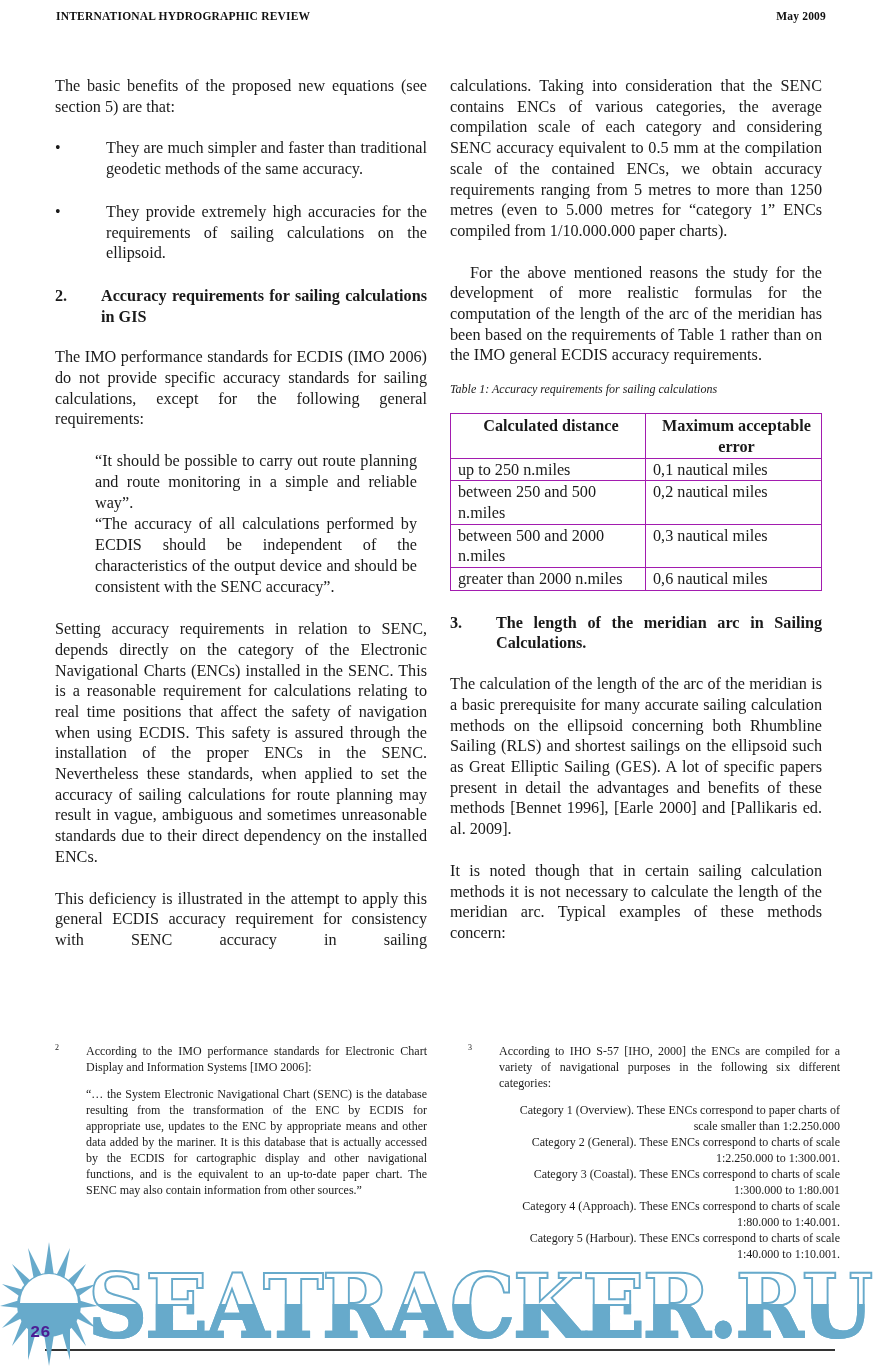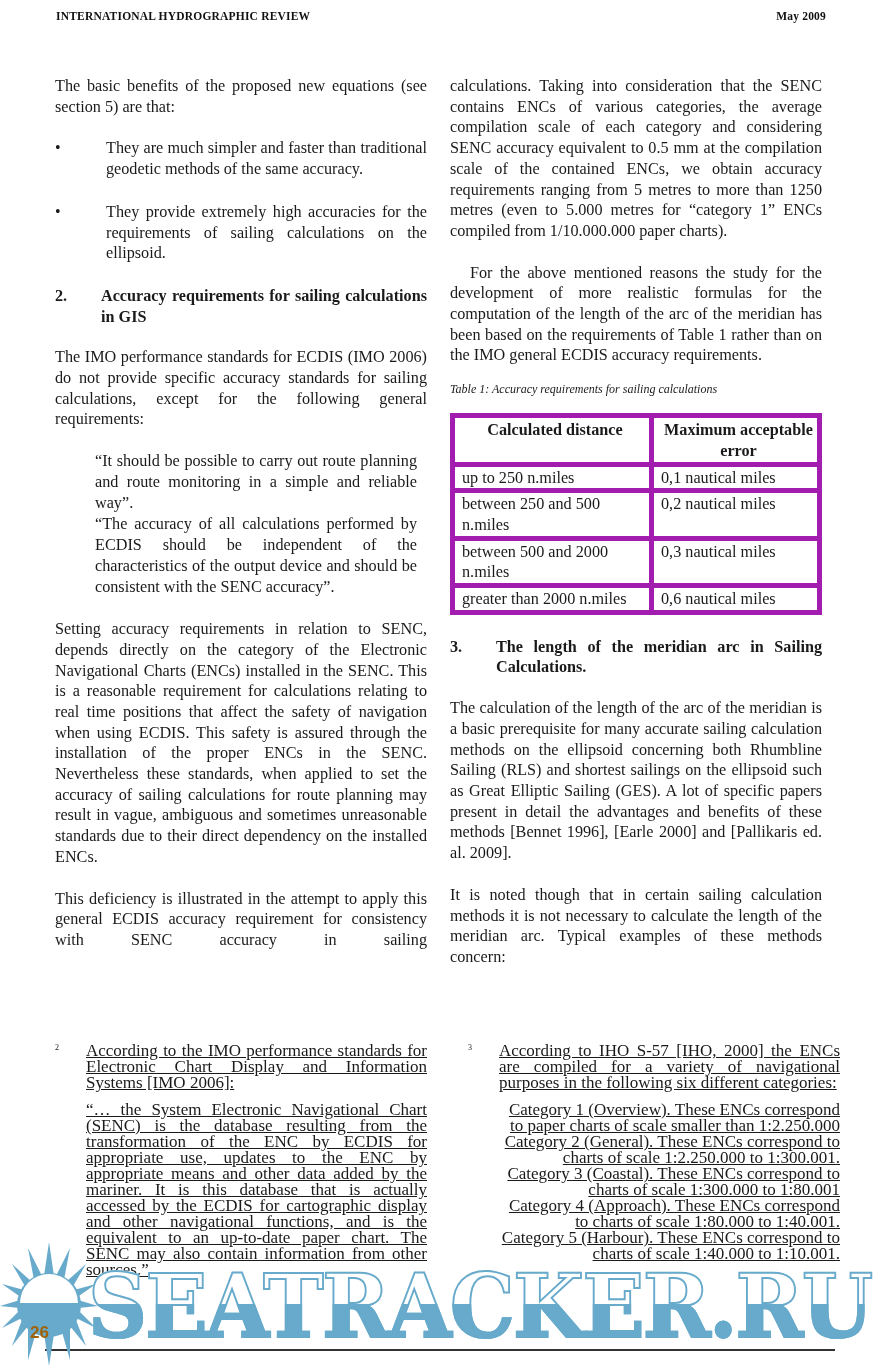--- a/index.html
+++ b/index.html
@@ -33,36 +33,36 @@
 
     .quote-block { padding-left: 40px; padding-right: 10px; margin-bottom: 21px; }
     .quote-block p { text-align: justify; line-height: 21px; }
 
     .table-caption { font-style: italic; font-size: 12px; text-align: left; margin: 16px 0 17px 0; line-height: 14px; }
 
     table.acc {
       border-collapse: collapse; width: 372px; font-size: 16.2px; margin-bottom: 22px;
     }
     table.acc th, table.acc td {
-      border: 5px solid #a21caf; padding: 1px 1px 0 7px; vertical-align: top; line-height: 20.7px; text-align: left;
+      border: 1px solid #a21caf; padding: 1px 1px 0 7px; vertical-align: top; line-height: 20.7px; text-align: left;
     }
     table.acc th { font-weight: bold; text-align: center; line-height: 20.7px; height: 40px; padding-top: 2px; }
     table.acc th.c1 { width: 186px; }
 
     .footnotes { position: absolute; top: 1043px; }
     .fn-left { left: 55px; width: 372px; }
     .fn-right { left: 468px; width: 372px; }
     .fn { position: relative; padding-left: 31px; font-size: 12.4px; line-height: 16px; }
     .fn .mark { position: absolute; left: 0; top: -3px; font-size: 8px; }
-    .fn p { font-size: 17px; line-height: 16px; text-align: justify; margin-bottom: 11px; text-decoration: underline; }
+    .fn p { font-size: 12px; line-height: 16px; text-align: justify; margin-bottom: 11px; }
     .fn .catlist p { text-align: right; margin: 0; line-height: 16px; }
     .page-rule { position: absolute; left: 45px; top: 1349px; width: 790px; height: 2px; background: #333; }
     .page-number {
-      position: absolute; left: 30px; top: 1323px; font-family: Liberation Sans, sans-serif;
-      font-size: 17px; font-weight: bold; color: #a16207; z-index: 3;
+      position: absolute; left: 30px; top: 1323px; font-family: Liberation Mono, monospace;
+      font-size: 17px; font-weight: bold; color: #4c1d95; z-index: 3;
     }
     .wm-text {
       position: absolute; left: 88px; top: 1262px; z-index: 2;
       font-family: "DejaVu Serif", serif; font-weight: bold; font-size: 88px; line-height: 88px;
       letter-spacing: -2px; color: transparent;
       -webkit-text-stroke: 2px #67aacb;
       background: linear-gradient(to bottom, #ffffff 0%, #ffffff 48%, #67aacb 48%, #67aacb 100%);
       -webkit-background-clip: text; background-clip: text;
       transform: scaleX(0.93); transform-origin: left top;
       white-space: nowrap;

